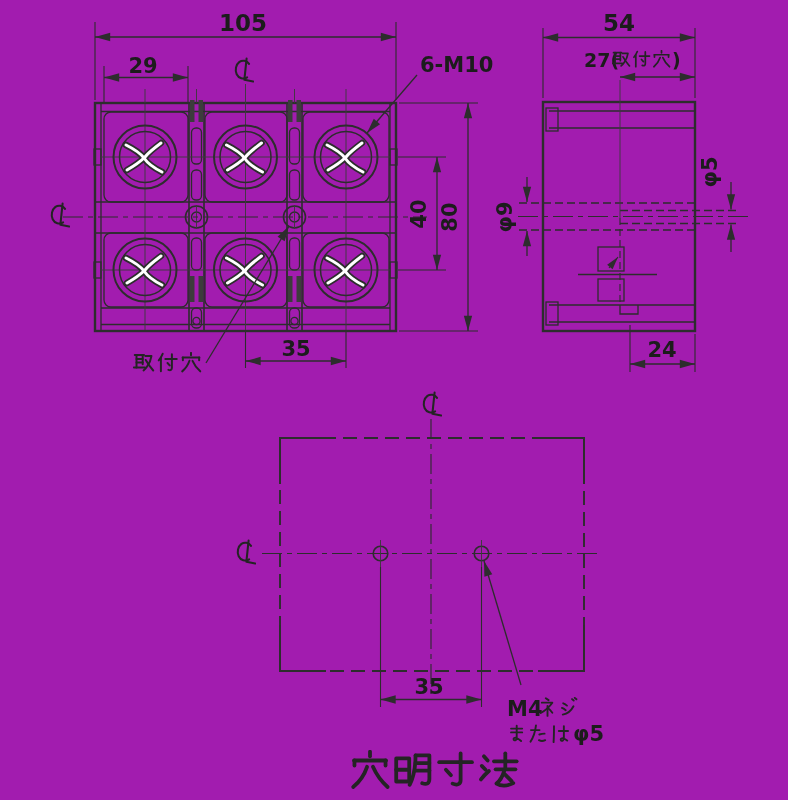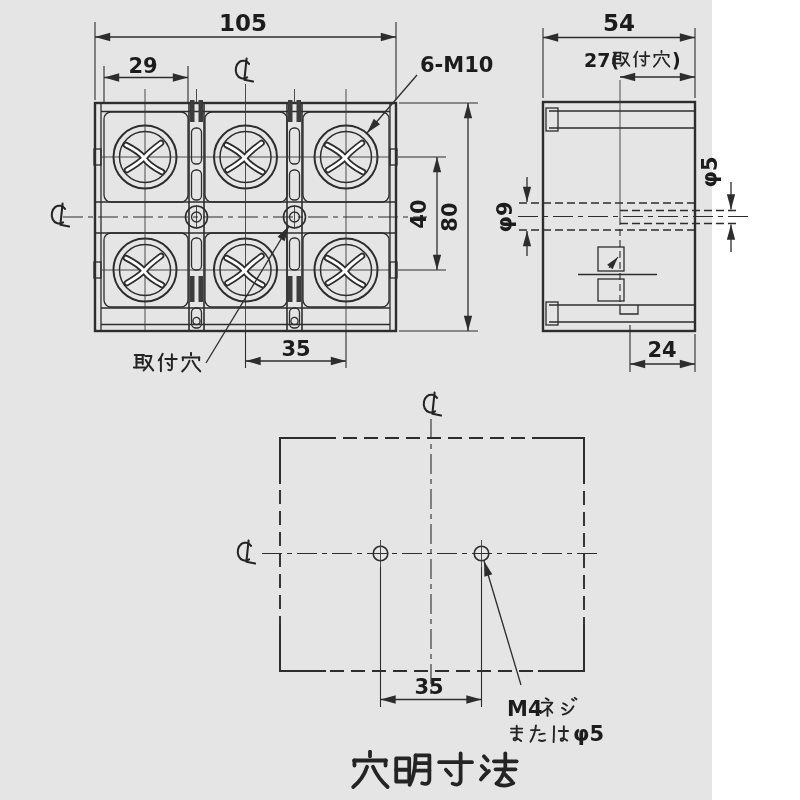--- a/index.html
+++ b/index.html
@@ -1,16 +1,16 @@
 <!DOCTYPE html>
 <html><head>
 <meta charset="utf-8">
 <style>
   html,body{margin:0;padding:0;background:#ffffff;}
-  .canvas{width:712px;height:800px;background:#e5e5e5;position:relative;font-family:"DejaVu Sans",sans-serif;}
+  .canvas{width:788px;height:800px;background:#a21caf;position:relative;font-family:"DejaVu Sans",sans-serif;}
   svg{display:block;}
   
   .o24{stroke:#2d2d2d;stroke-width:2.4;fill:none;}
   .o20{stroke:#2d2d2d;stroke-width:2;fill:none;}
   .o16{stroke:#2d2d2d;stroke-width:1.6;fill:none;}
   .o15{stroke:#2d2d2d;stroke-width:1.5;fill:none;}
   .o13{stroke:#2d2d2d;stroke-width:1.3;fill:none;}
   .thin{stroke:#3a3a3a;stroke-width:0.9;fill:none;}
   .ext{stroke:#2d2d2d;stroke-width:1.1;fill:none;}
   .dim{stroke:#2d2d2d;stroke-width:1.3;fill:none;}

